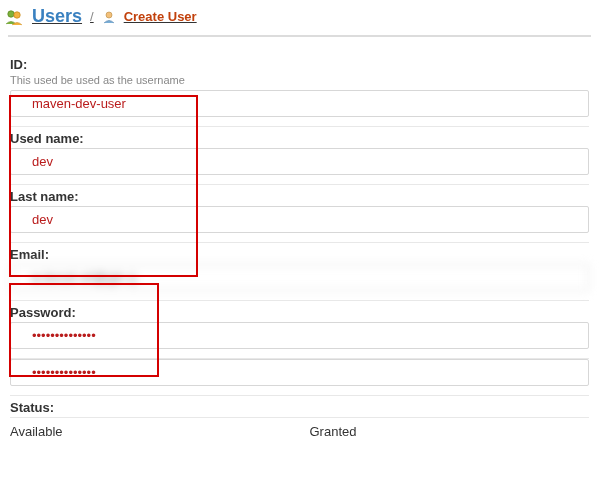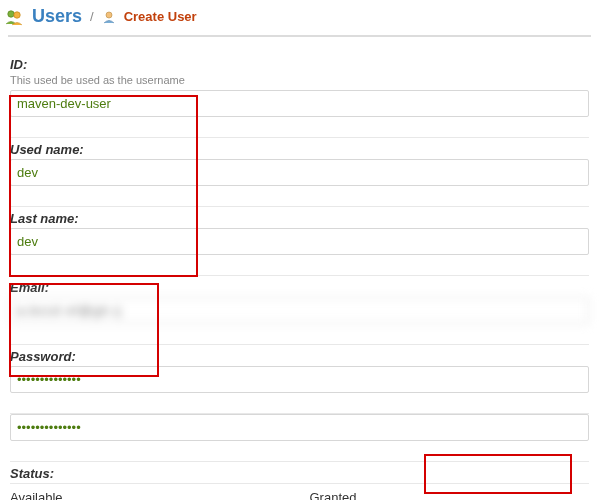--- a/index.html
+++ b/index.html
@@ -8,20 +8,21 @@
     font-size: 13px;
     color: #333;
     background: #fff;
     width: 599px;
   }
   .breadcrumb {
     display: flex;
     align-items: center;
     gap: 8px;
     padding: 6px 4px 8px 4px;
+    text-decoration: underline;
   }
   .breadcrumb .sep { color: #888; font-size: 13px; }
   .bc-link {
     color: #3a81c0;
     font-weight: bold;
     font-size: 18px;
     text-decoration: none;
   }
   .bc-current {
     color: #c2410c;
@@ -32,38 +33,37 @@
   .icon-user-small { width: 14px; height: 14px; display: inline-block; }
   .hr-top { border: 0; border-top: 2px solid #dcdcdc; margin: 0 8px 16px 8px; }
 
   .form-area { padding: 0 10px 0 10px; }
 
   .label {
     font-weight: bold;
     font-size: 13px;
     padding: 4px 0 2px 0;
     display: block;
-    font-style: italic;
   }
   .hint {
     color: #888;
     font-size: 11px;
     padding-bottom: 4px;
     display: block;
   }
   .text-input {
     width: 100%;
     border: 1px solid #d7d7d7;
     border-radius: 2px;
-    padding: 5px 6px;
+    padding: 5px 21px;
     font-size: 13px;
-    color: #4d7c0f;
+    color: #b91c1c;
     background: #fff;
     display: block;
-    margin-bottom: 20px;
+    margin-bottom: 9px;
   }
   .row-line { border-top: 1px solid #e8e8e8; }
 
   .roles-row { display: flex; gap: 20px; margin-top: 4px; }
   .roles-col { flex: 1; }
   .roles-col .col-label { font-size: 13px; color: #333; padding: 2px 0 6px 0; display: block; }
 
   
   .redbox {
     position: absolute;

